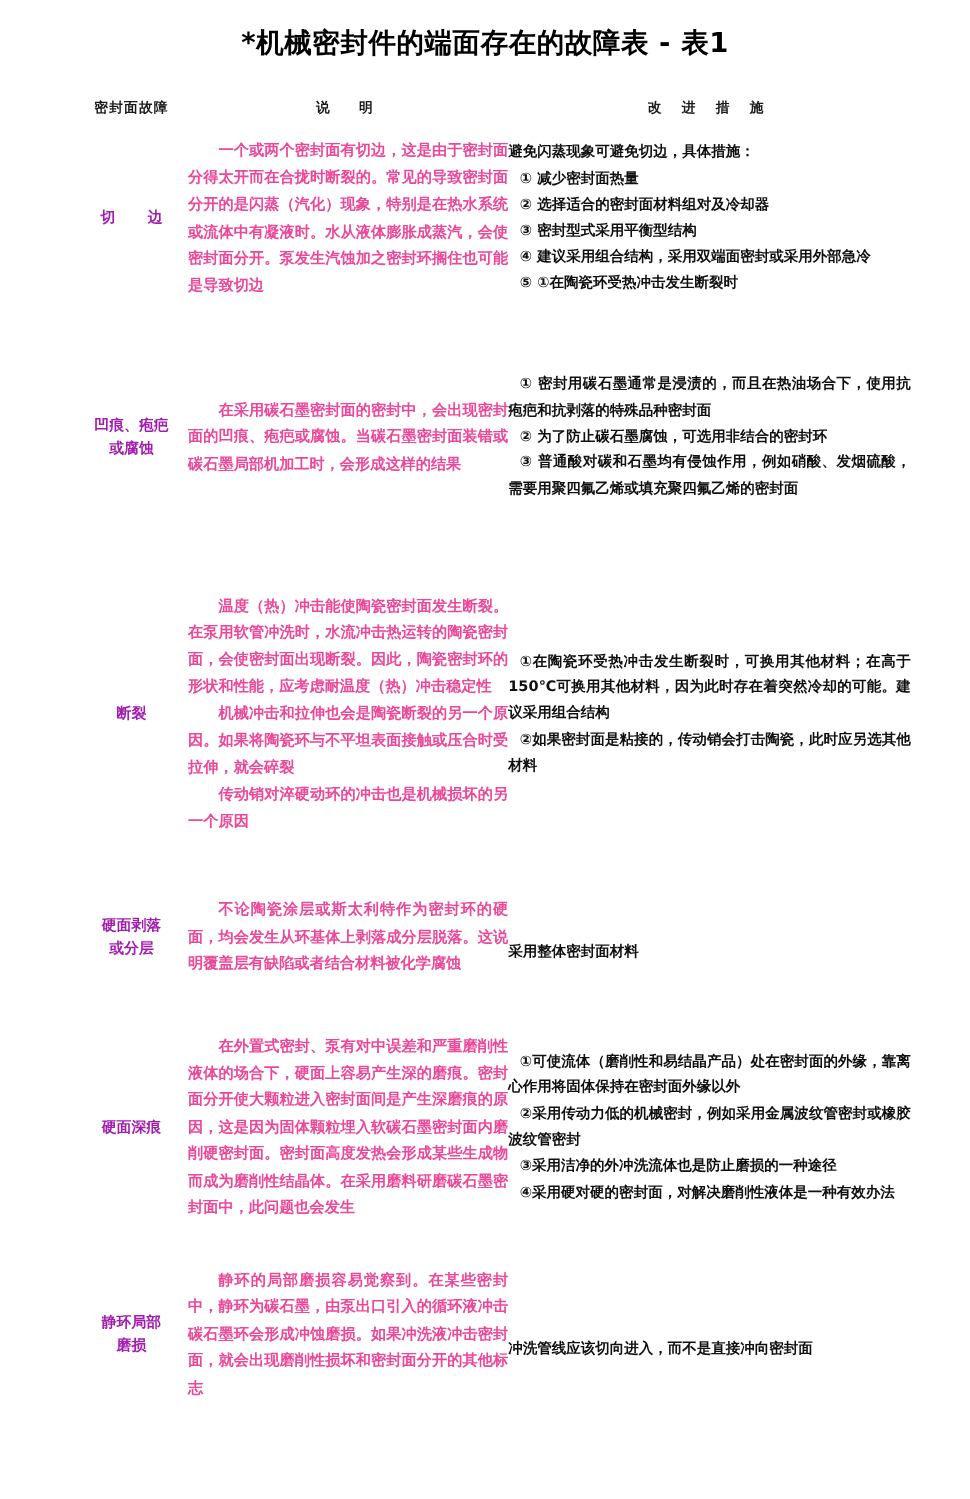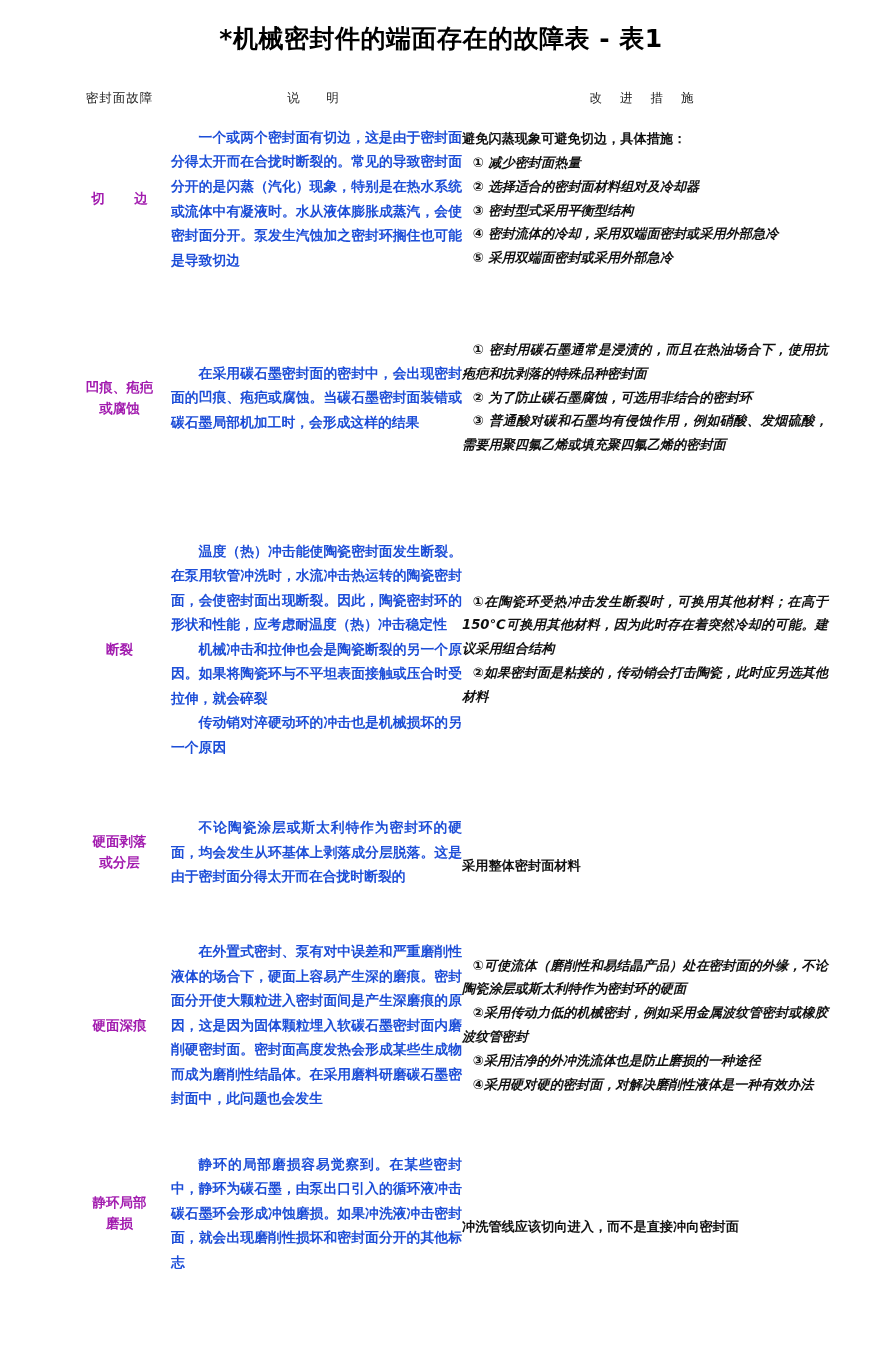--- a/index.html
+++ b/index.html
@@ -65,21 +65,21 @@
   }
 
   
   .vr-l { border-left: 1.1px solid #4a4a4a; }
   .vr-r { border-right: 1.1px solid #4a4a4a; }
 
   
   .hdr-cell {
     text-align: center;
     font-size: 12.5px;
-    font-weight: 400;
+    font-weight: 700;
     color: #1b1b1b;
     padding: 6px 0 7px 0;
     letter-spacing: 1px;
     white-space: nowrap;
   }
   .hdr-cell.wide { letter-spacing: 7px; }
 
   
   .c-fault {
     width: 103px;
@@ -90,40 +90,40 @@
     color: #a21caf;
     padding: 6px 4px;
   }
   .c-fault .spaced { letter-spacing: 8px; padding-left: 8px; }
 
   .c-desc {
     width: 291px;
     font-size: 13.8px;
     font-weight: 700;
     line-height: 1.78;
-    color: #1d4ed8;
+    color: #ec4899;
     padding: 14px 16px 14px 16px;
     text-align: justify;
     text-justify: inter-ideograph;
   }
   .c-desc p { margin: 0; text-indent: 2em; }
 
   .c-meas {
     width: 366px;
     font-size: 13.2px;
     font-weight: 700;
     line-height: 1.8;
     color: #101010;
     padding: 14px 14px 14px 12px;
     text-align: justify;
     text-justify: inter-ideograph;
   }
   .c-meas p { margin: 0; }
   .c-meas p.lead { text-indent: 0; }
-  .c-meas p.item0 { text-indent: 0.8em; font-style: italic; }
+  .c-meas p.item0 { text-indent: 0.8em; }
   .c-meas p.flat { text-indent: 0; margin-top: 28px; }
 
   
   tr.r1 { height: 183px; }
   tr.r2 { height: 215px; }
   tr.r3 { height: 288px; }
   tr.r4 { height: 118px; }
   tr.r5 { height: 228px; }
   tr.r6 { height: 148px; }
 </style>
@@ -153,22 +153,22 @@
         <span class="spaced">切　边</span>
       </td>
       <td class="c-desc vr-l vr-r">
         <p>一个或两个密封面有切边，这是由于密封面分得太开而在合拢时断裂的。常见的导致密封面分开的是闪蒸（汽化）现象，特别是在热水系统或流体中有凝液时。水从液体膨胀成蒸汽，会使密封面分开。泵发生汽蚀加之密封环搁住也可能是导致切边</p>
       </td>
       <td class="c-meas">
         <p class="lead">避免闪蒸现象可避免切边，具体措施：</p>
         <p class="item0">① 减少密封面热量</p>
         <p class="item0">② 选择适合的密封面材料组对及冷却器</p>
         <p class="item0">③ 密封型式采用平衡型结构</p>
-        <p class="item0">④ 密封流体的冷却，采用双端面密封或采用外部急冷</p>
-        <p class="item0">⑤ 采用双端面密封或采用外部急冷</p>
+        <p class="item0">④ 建议采用组合结构，采用双端面密封或采用外部急冷</p>
+        <p class="item0">⑤ ①在陶瓷环受热冲击发生断裂时</p>
       </td>
     </tr>
 
     <tr class="r2">
       <td class="c-fault hr-mid">
         <div>凹痕、疱疤</div>
         <div>或腐蚀</div>
       </td>
       <td class="c-desc hr-mid vr-l vr-r">
         <p>在采用碳石墨密封面的密封中，会出现密封面的凹痕、疱疤或腐蚀。当碳石墨密封面装错或碳石墨局部机加工时，会形成这样的结果</p>
@@ -194,36 +194,36 @@
         <p class="item0">②如果密封面是粘接的，传动销会打击陶瓷，此时应另选其他材料</p>
       </td>
     </tr>
 
     <tr class="r4">
       <td class="c-fault hr-mid">
         <div>硬面剥落</div>
         <div>或分层</div>
       </td>
       <td class="c-desc hr-mid vr-l vr-r">
-        <p>不论陶瓷涂层或斯太利特作为密封环的硬面，均会发生从环基体上剥落成分层脱落。这是由于密封面分得太开而在合拢时断裂的</p>
+        <p>不论陶瓷涂层或斯太利特作为密封环的硬面，均会发生从环基体上剥落成分层脱落。这说明覆盖层有缺陷或者结合材料被化学腐蚀</p>
       </td>
       <td class="c-meas hr-mid">
         <p class="flat">采用整体密封面材料</p>
       </td>
     </tr>
 
     <tr class="r5">
       <td class="c-fault hr-mid">
         <span>硬面深痕</span>
       </td>
       <td class="c-desc hr-mid vr-l vr-r">
         <p>在外置式密封、泵有对中误差和严重磨削性液体的场合下，硬面上容易产生深的磨痕。密封面分开使大颗粒进入密封面间是产生深磨痕的原因，这是因为固体颗粒埋入软碳石墨密封面内磨削硬密封面。密封面高度发热会形成某些生成物而成为磨削性结晶体。在采用磨料研磨碳石墨密封面中，此问题也会发生</p>
       </td>
       <td class="c-meas hr-mid">
-        <p class="item0">①可使流体（磨削性和易结晶产品）处在密封面的外缘，不论陶瓷涂层或斯太利特作为密封环的硬面</p>
+        <p class="item0">①可使流体（磨削性和易结晶产品）处在密封面的外缘，靠离心作用将固体保持在密封面外缘以外</p>
         <p class="item0">②采用传动力低的机械密封，例如采用金属波纹管密封或橡胶波纹管密封</p>
         <p class="item0">③采用洁净的外冲洗流体也是防止磨损的一种途径</p>
         <p class="item0">④采用硬对硬的密封面，对解决磨削性液体是一种有效办法</p>
       </td>
     </tr>
 
     <tr class="r6">
       <td class="c-fault hr-mid hr-bot">
         <div>静环局部</div>
         <div>磨损</div>

